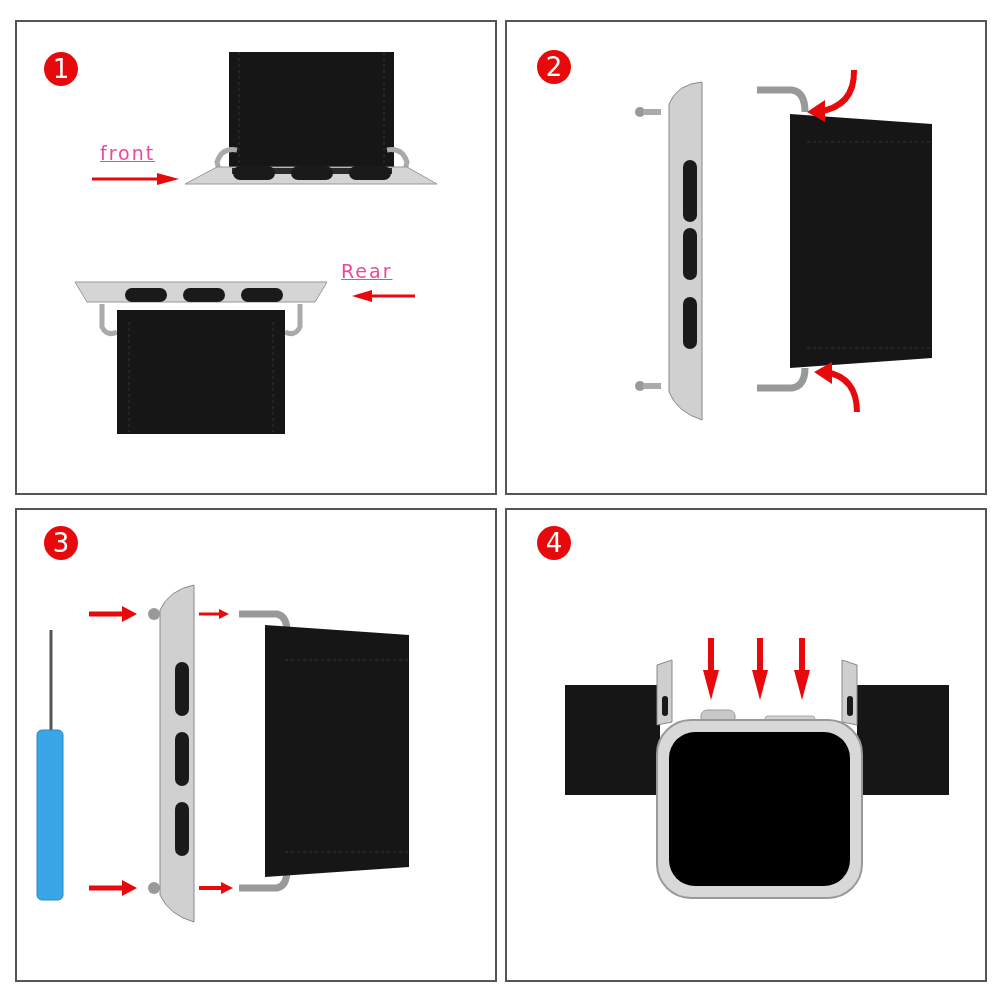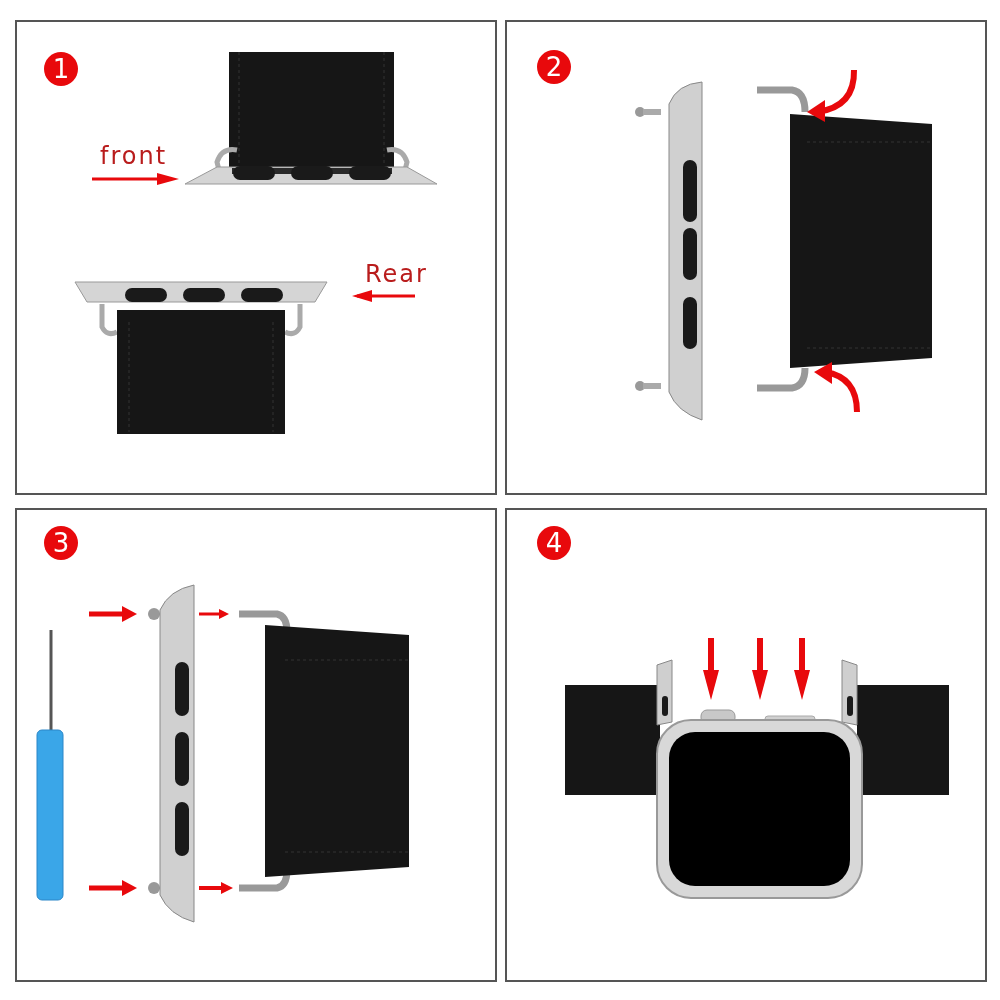--- a/index.html
+++ b/index.html
@@ -4,21 +4,21 @@
 <style>
   html,body{margin:0;padding:0;background:#fff;}
   body{width:1000px;height:1000px;position:relative;overflow:hidden;font-family:"DejaVu Sans",sans-serif;}
   .panel{position:absolute;border:2px solid #555;background:#fff;box-sizing:border-box;overflow:hidden;}
   #p1{left:15px;top:20px;width:482px;height:475px;}
   #p2{left:505px;top:20px;width:482px;height:475px;}
   #p3{left:15px;top:508px;width:482px;height:474px;}
   #p4{left:505px;top:508px;width:482px;height:474px;}
   .badge{position:absolute;width:34px;height:34px;border-radius:50%;background:#e8090c;color:#fff;
     font-size:26px;line-height:34px;text-align:center;font-family:"DejaVu Sans",sans-serif;}
-  .label{position:absolute;font-size:24px;color:#b91c1c;letter-spacing:2px;font-family:"DejaVu Sans",sans-serif;}
+  .label{position:absolute;font-size:19px;color:#ec4899;letter-spacing:2px;font-family:"DejaVu Sans",sans-serif;text-decoration:underline;}
   svg{position:absolute;left:0;top:0;}
 </style>
 </head>
 <body>
 
 <div id="p1" class="panel">
   <div class="badge" style="left:27px;top:30px;">1</div>
   <svg width="482" height="475">
 
     <rect x="212" y="30" width="165" height="125" fill="#161616"></rect>
@@ -45,21 +45,21 @@
     <path d="M283,282 L283,305 Q278,315 268,310" stroke="#aaa" stroke-width="5" fill="none"></path>
 
     <rect x="100" y="288" width="168" height="124" fill="#161616"></rect>
     <line x1="112" y1="300" x2="112" y2="410" stroke="#333" stroke-dasharray="3,3"></line>
     <line x1="256" y1="300" x2="256" y2="410" stroke="#333" stroke-dasharray="3,3"></line>
 
     <line x1="340" y1="274" x2="398" y2="274" stroke="#e8090c" stroke-width="3"></line>
     <polygon points="335,274 355,268 355,280" fill="#e8090c"></polygon>
   </svg>
   <div class="label" style="left:83px;top:120px;">front</div>
-  <div class="label" style="left:348px;top:238px;">Rear</div>
+  <div class="label" style="left:324px;top:238px;">Rear</div>
 </div>
 
 <div id="p2" class="panel">
   <div class="badge" style="left:30px;top:28px;">2</div>
   <svg width="482" height="475">
 
     <g>
       <circle cx="133" cy="90" r="5" fill="#999"></circle>
       <rect x="136" y="87" width="18" height="6" fill="#aaa"></rect>
       <circle cx="133" cy="364" r="5" fill="#999"></circle>

